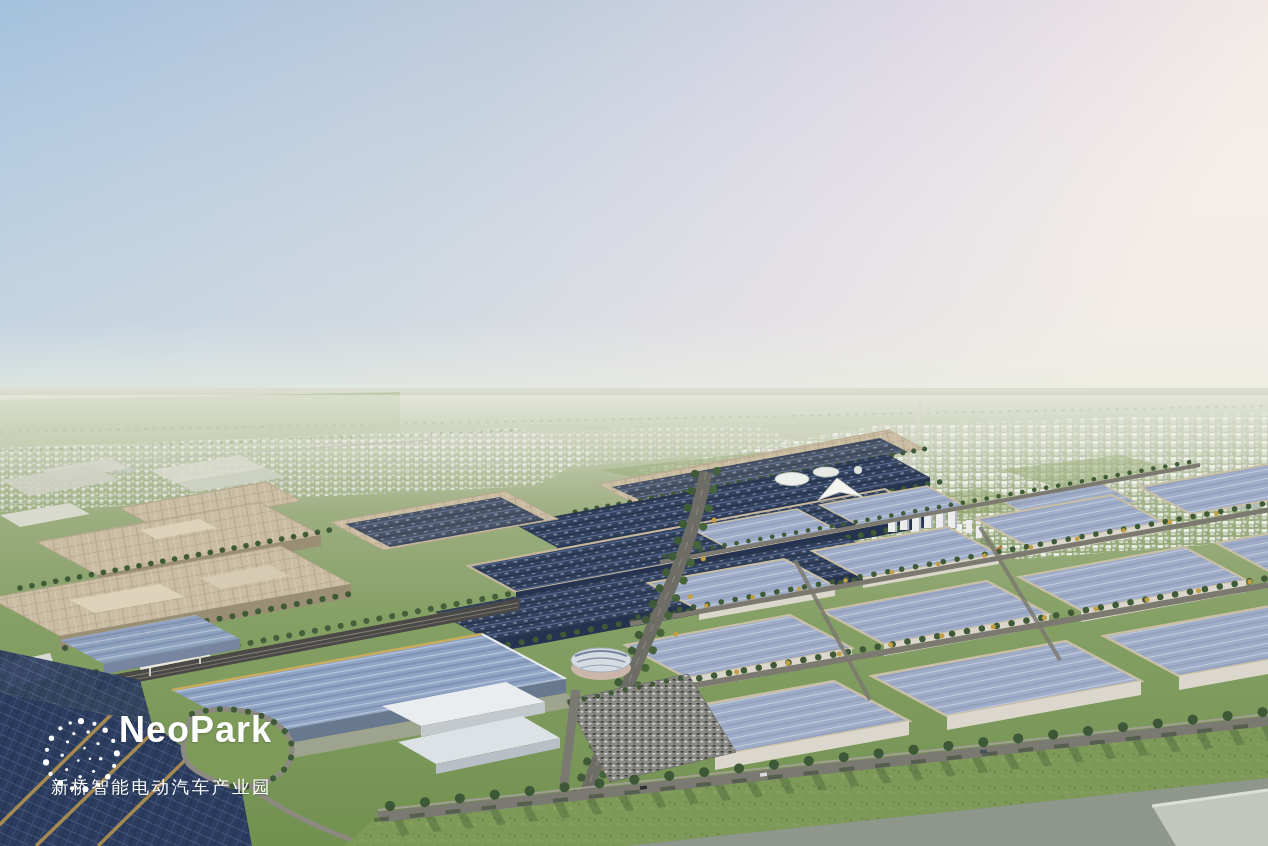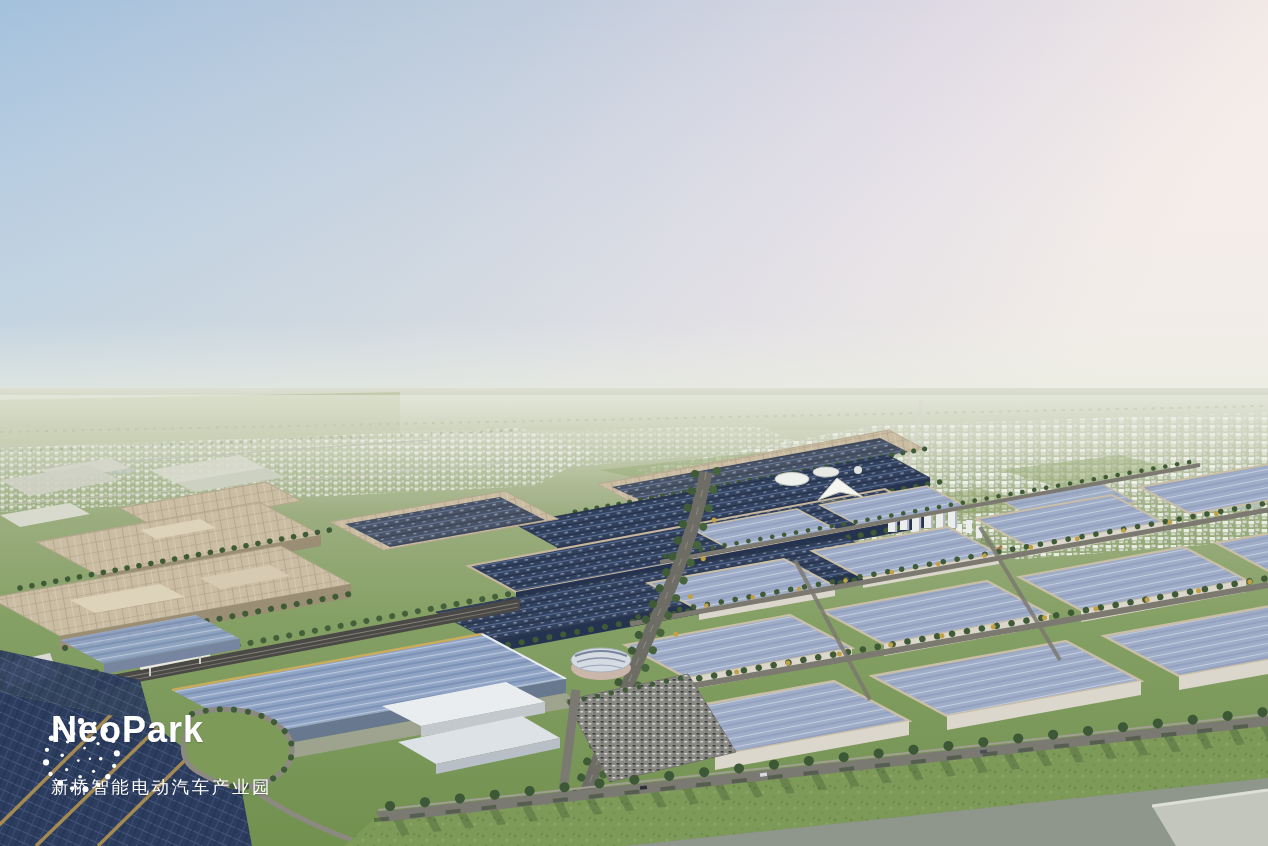--- a/index.html
+++ b/index.html
@@ -2,21 +2,21 @@
 <html style="--sky-blue: #a4c1dc; --sky-pink: #f4ebe7; --horizon-haze: #e4e6da; --far-field: #a9b68e; --field-green: #85a065; --lawn-green: #7d9a58; --tree-green: #3f5a36; --tree-yellow: #c2a045; --solar-navy: #31405c; --solar-highlight: #5d74a0; --workshop-blue: #8fa3c4; --warehouse-blue: #9fadc9; --roof-beige: #cbbda4; --wall-white: #dcd7cc; --road-grey: #6e6d65; --rail-grey: #4a4946; --gold-trim: #b29250; --water-grey: #8f978c; --logo-white: #ffffff;"><head>
 <meta charset="utf-8">
 <title>NeoPark</title>
 <style>
   html,body{margin:0;padding:0;background:#222;}
   .stage{position:relative;width:1268px;height:846px;overflow:hidden;
          font-family:"Liberation Sans",sans-serif;background:#9db284;}
   .stage svg{position:absolute;left:0;top:0;display:block;}
   
   .logo{position:absolute;left:38px;top:712px;display:flex;align-items:flex-start;
-        color:var(--logo-white,#fff);user-select:none;}
+        color:var(--logo-white,#fff);user-select:none;text-align:right;}
   .logo-mark{width:86px;height:86px;flex:none;margin-top:2px;}
   .logo-mark circle{fill:var(--logo-white,#fff);}
   .logo-text{margin-left:13px;}
   .brand{font-size:36px;font-weight:bold;letter-spacing:1px;line-height:1.02;
          text-shadow:0 1px 2px rgba(20,30,50,.25);}
   .subtitle{margin-top:26px;font-size:17.5px;font-weight:400;letter-spacing:2.6px;
             text-shadow:0 1px 2px rgba(20,30,50,.25);white-space:nowrap;}
 </style>
 </head>
 <body>

